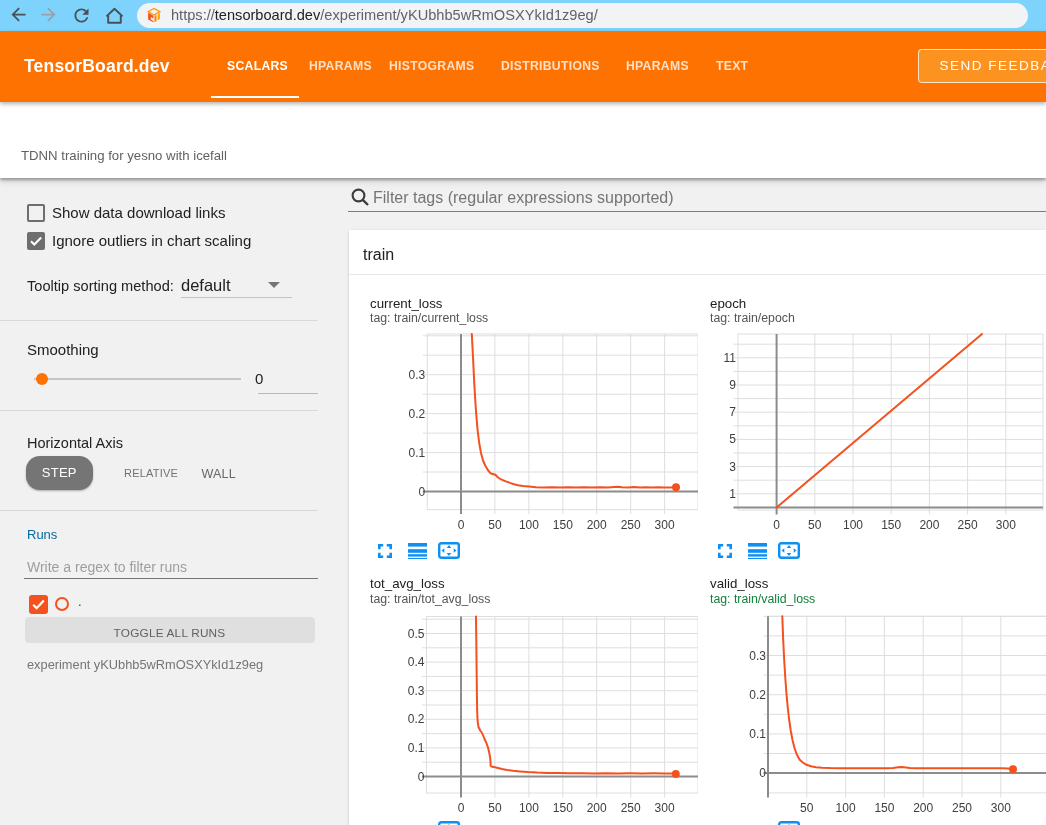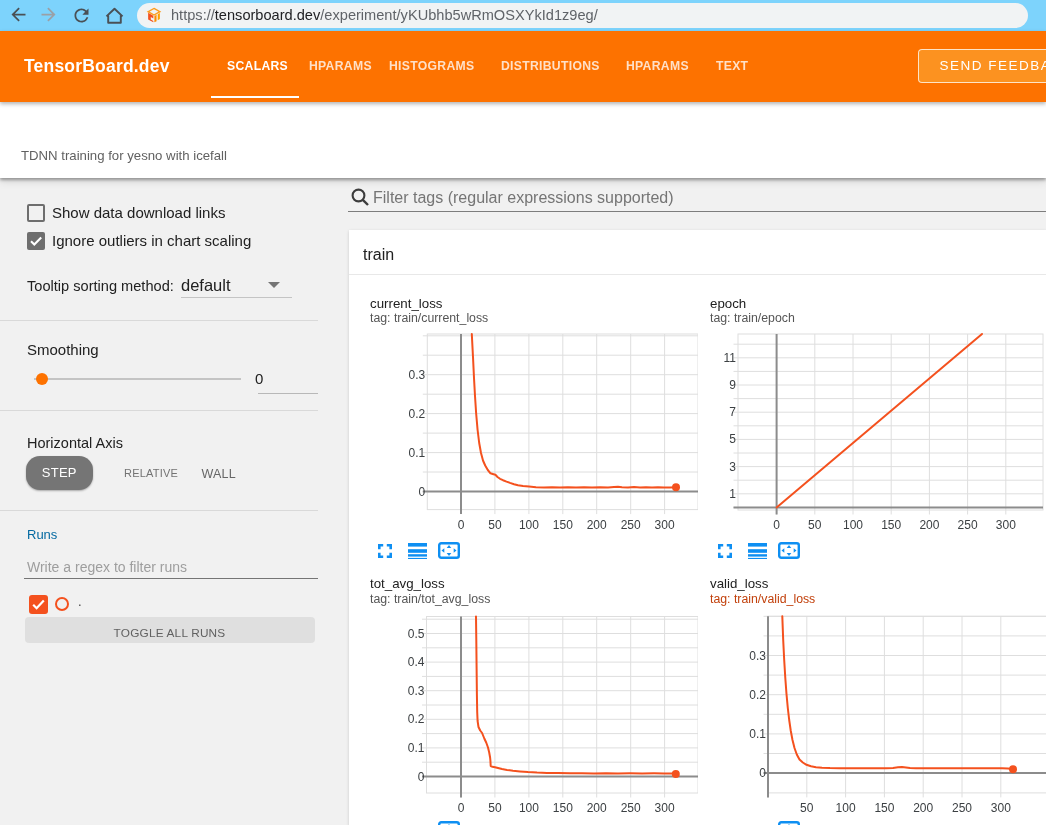--- a/index.html
+++ b/index.html
@@ -86,40 +86,41 @@
 <div class="abs" style="left:24px;top:578px;width:294px;height:1px;background:#757575"></div>
 
 <div class="abs" style="left:28.5px;top:594.5px;width:19px;height:19px;border-radius:3px;background:#f4511e">
   <svg width="19" height="19" viewBox="0 0 19 19">
         <path d="M4.2 9.8 L7.6 13.2 L14.8 5.6" fill="none" stroke="#fff" stroke-width="2.2"></path>
       </svg>
 </div>
 <div class="abs" style="left:54.5px;top:596.5px;width:14px;height:14px;border:2px solid #f4511e;border-radius:50%"></div>
 <div class="abs" style="left:78px;top:594px;font-size:13px;color:#424242">.</div>
 <div class="abs" style="left:24.5px;top:617px;width:290px;height:26px;border-radius:4px;background:#dfdfdf;text-align:center;line-height:32.5px;font-size:11.8px;letter-spacing:0.2px;color:#616161">TOGGLE ALL RUNS</div>
+<div class="abs" style="left:27px;top:656.5px;font-size:12.8px;color:#757575">experiment yKUbhb5wRmOSXYkId1z9eg</div>
 
 <svg class="abs" style="left:351px;top:188px" width="18" height="18" viewBox="0 0 18 18">
   <circle cx="7.5" cy="7.5" r="5.9" fill="none" stroke="#3c3c3c" stroke-width="2.1"></circle>
   <line x1="11.8" y1="11.8" x2="17" y2="17" stroke="#3c3c3c" stroke-width="2.4"></line>
 </svg>
 <div class="abs" style="left:373px;top:188.5px;font-size:16px;color:#757575">Filter tags (regular expressions supported)</div>
 <div class="abs" style="left:348px;top:210.5px;width:698px;height:1.4px;background:#7d7d7d"></div>
 
 <div class="abs" style="left:348.5px;top:229.5px;width:698px;height:596px;background:#fff;box-shadow:0 1px 3px rgba(0,0,0,0.16)"></div>
 <div class="abs" style="left:363px;top:246px;font-size:16px;color:#212121">train</div>
 <div class="abs" style="left:348.5px;top:274px;width:698px;height:1px;background:#e8e8e8"></div>
 
 <div class="abs" style="left:370px;top:296px;font-size:13.3px;color:#212121">current_loss</div>
 <div class="abs" style="left:370px;top:311px;font-size:12.3px;color:#555">tag: train/current_loss</div>
 <div class="abs" style="left:710px;top:296px;font-size:13.3px;color:#212121">epoch</div>
 <div class="abs" style="left:710px;top:311px;font-size:12.3px;color:#555">tag: train/epoch</div>
 <div class="abs" style="left:370px;top:575.5px;font-size:13.3px;color:#212121">tot_avg_loss</div>
 <div class="abs" style="left:370px;top:592px;font-size:12.3px;color:#555">tag: train/tot_avg_loss</div>
 <div class="abs" style="left:710px;top:575.5px;font-size:13.3px;color:#212121">valid_loss</div>
-<div class="abs" style="left:710px;top:592px;font-size:12.3px;color:#c2410c">tag: train/valid_loss</div>
+<div class="abs" style="left:710px;top:592px;font-size:12.3px;color:#15803d">tag: train/valid_loss</div>
 
 <svg style="position:absolute;left:350px;top:328px" width="348" height="209" viewBox="0 0 348 209">
 <rect x="77.3" y="6.0" width="270.7" height="175.6" fill="none" stroke="#dedede" stroke-width="1"></rect>
 <line x1="111.0" y1="6.0" x2="111.0" y2="181.6" stroke="#dedede" stroke-width="1"></line>
 <line x1="111.0" y1="181.6" x2="111.0" y2="186.1" stroke="#dedede" stroke-width="1"></line>
 <line x1="144.9" y1="6.0" x2="144.9" y2="181.6" stroke="#dedede" stroke-width="1"></line>
 <line x1="144.9" y1="181.6" x2="144.9" y2="186.1" stroke="#dedede" stroke-width="1"></line>
 <line x1="178.9" y1="6.0" x2="178.9" y2="181.6" stroke="#dedede" stroke-width="1"></line>
 <line x1="178.9" y1="181.6" x2="178.9" y2="186.1" stroke="#dedede" stroke-width="1"></line>
 <line x1="212.8" y1="6.0" x2="212.8" y2="181.6" stroke="#dedede" stroke-width="1"></line>

